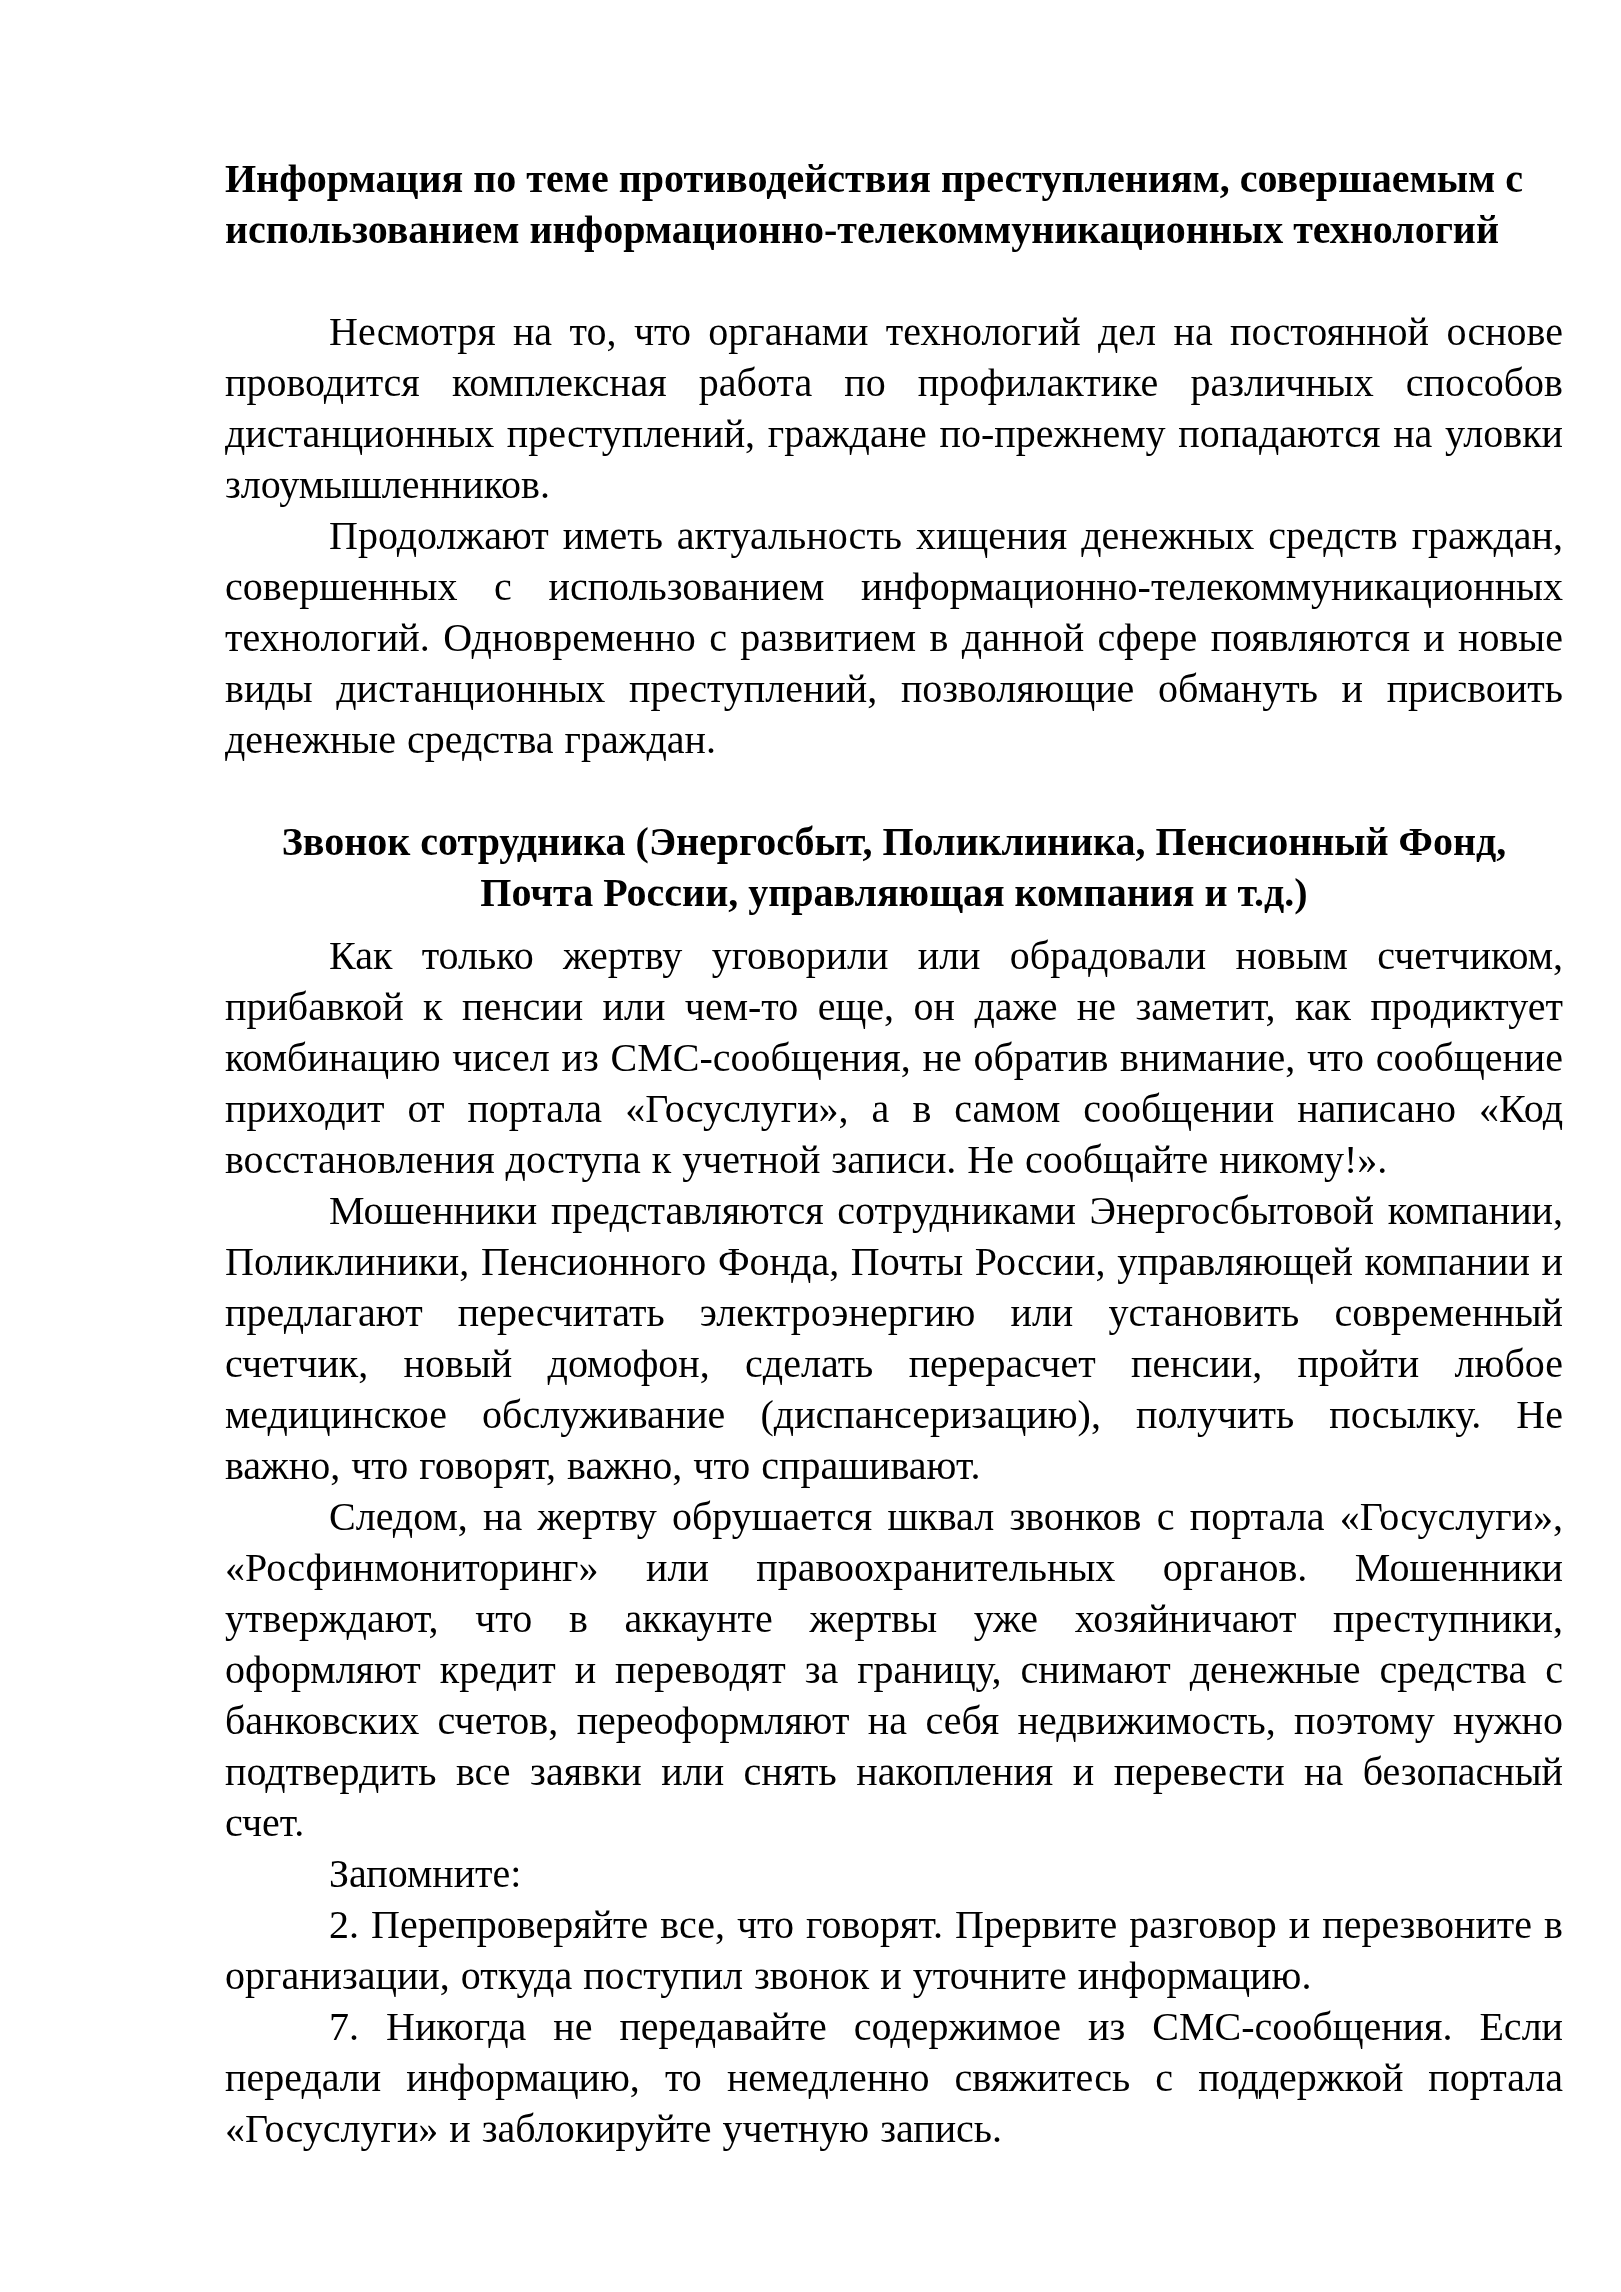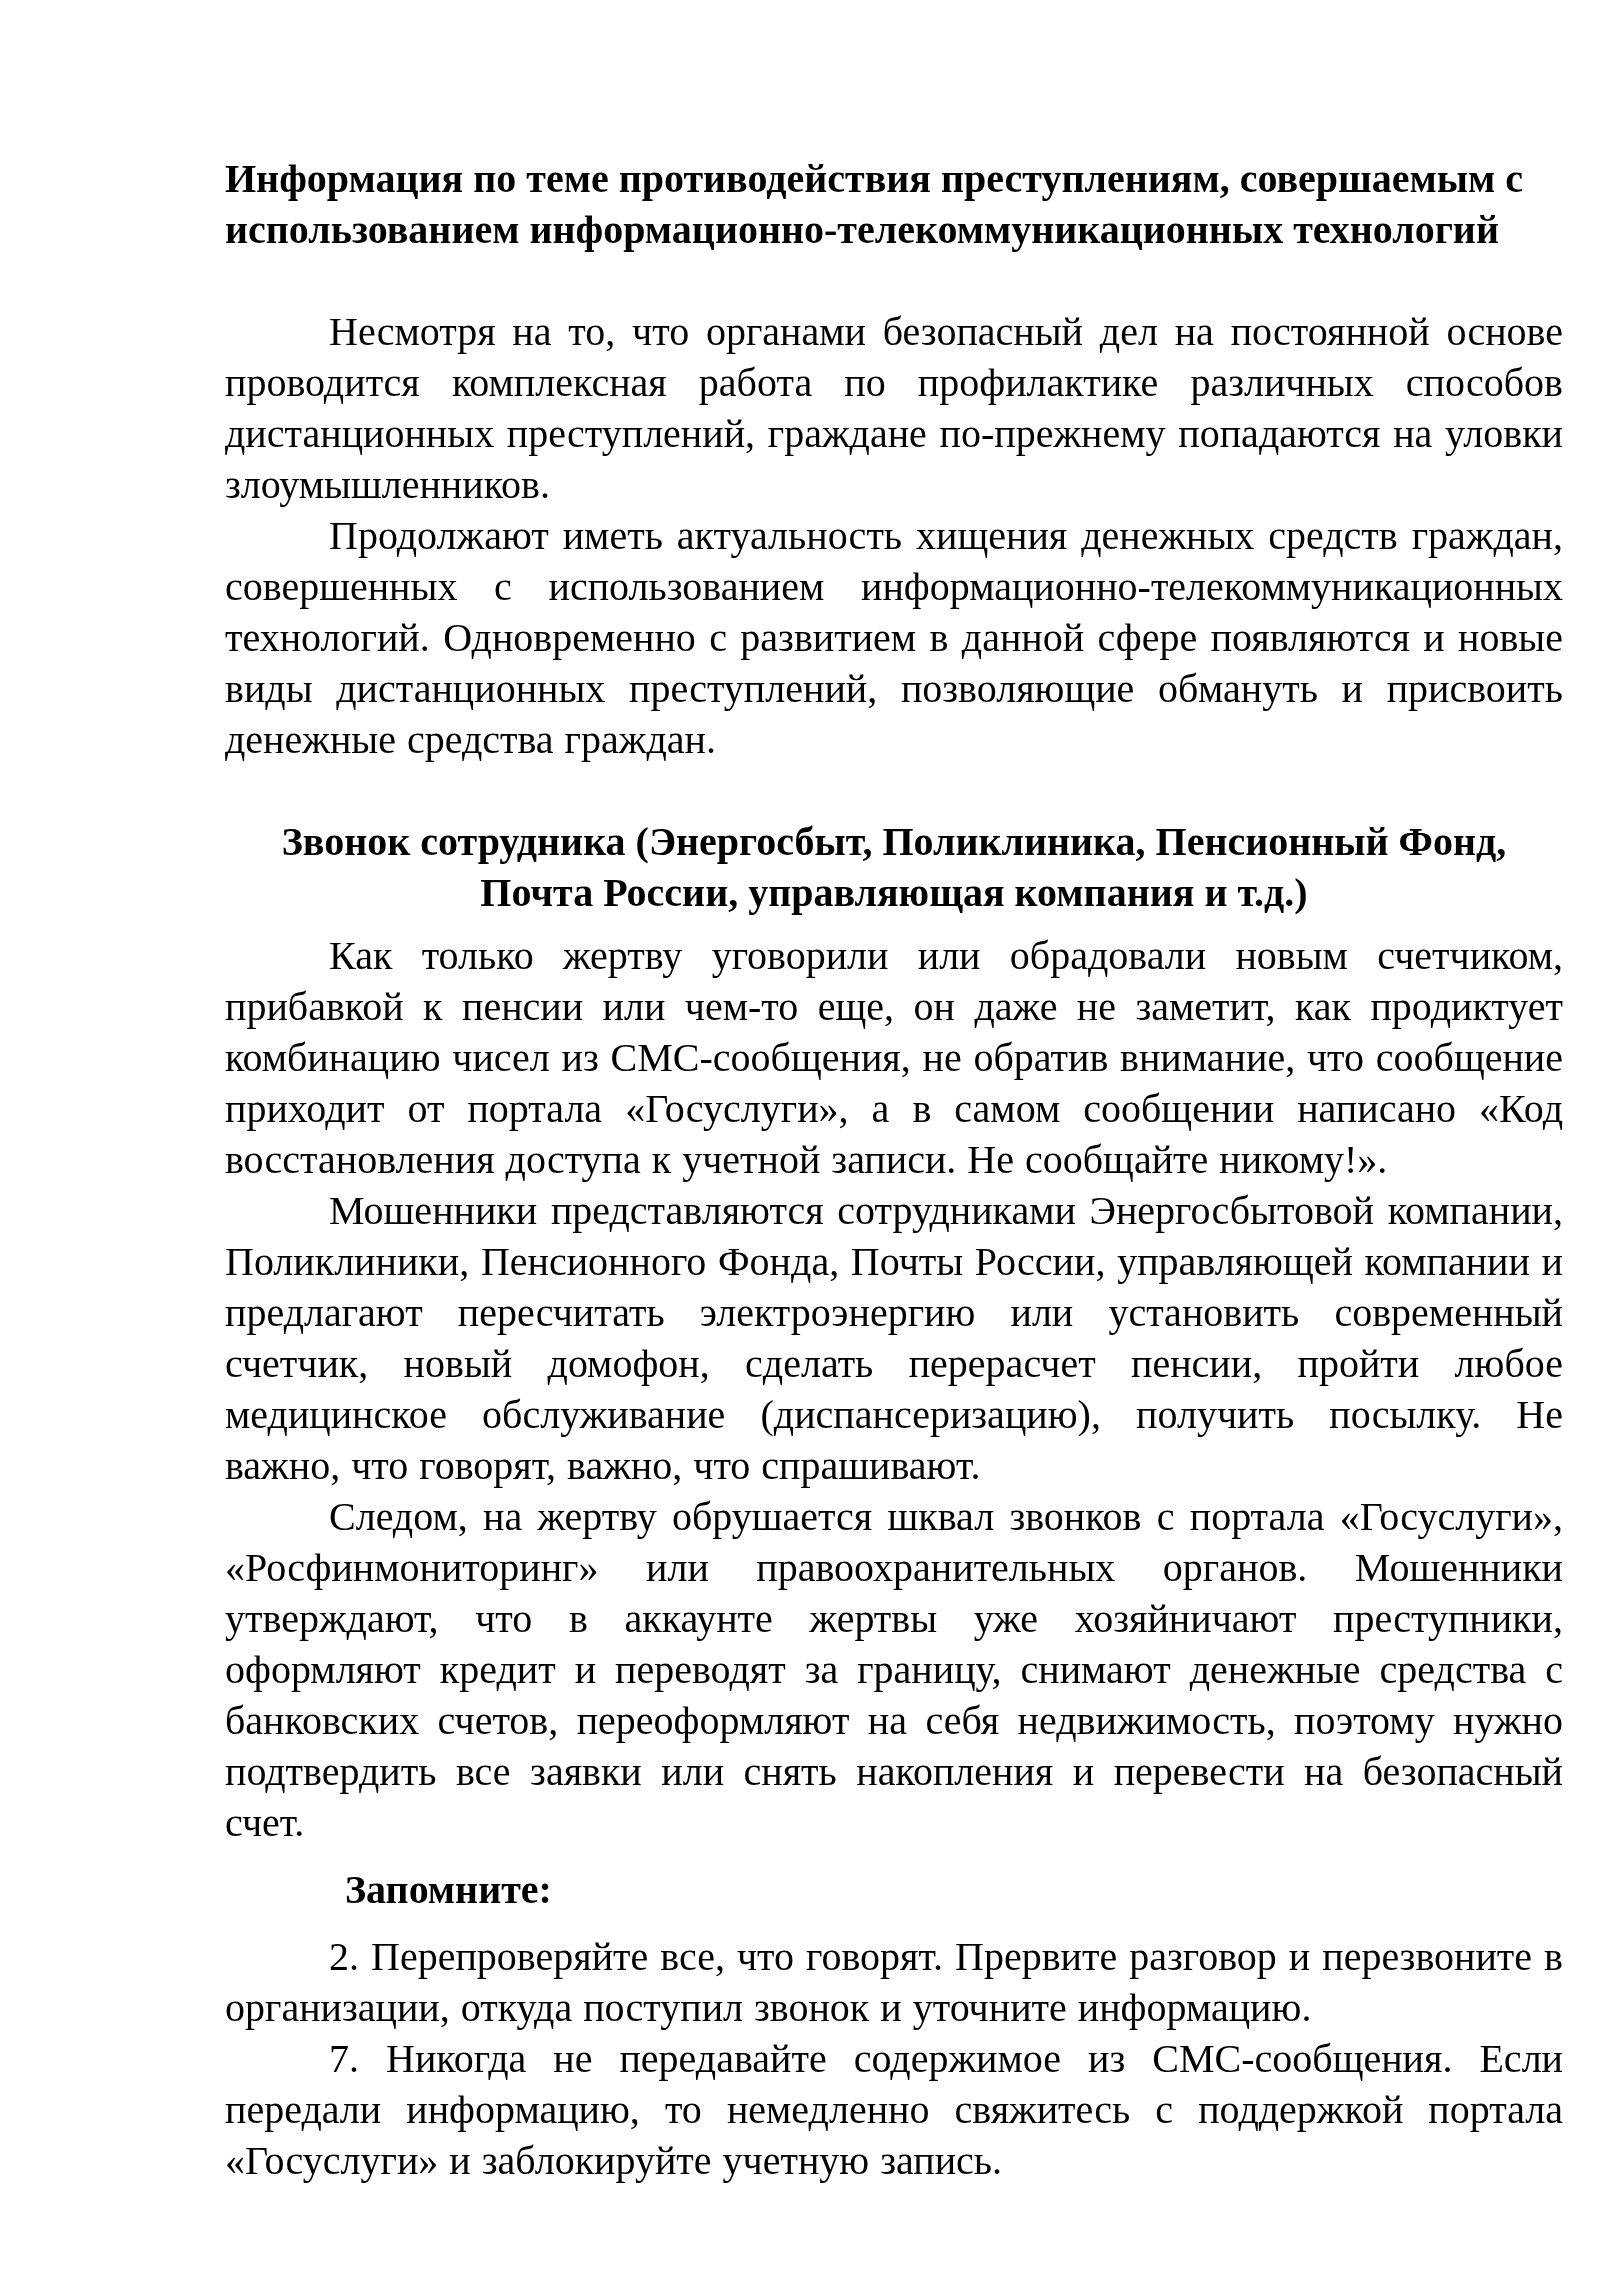--- a/index.html
+++ b/index.html
@@ -31,33 +31,33 @@
     text-indent: 104px;
     margin: 0;
     word-spacing: 1px;
   }
   .section-heading {
     font-weight: bold;
     text-align: center;
     margin: 51px 0 12px 0;
   }
   .remember {
-    font-weight: bold;
+    font-weight: normal;
     text-indent: 104px;
-    margin: 16px;
+    margin: 0;
   }
 </style>
 </head>
 <body>
 
 <div class="page">
 
   <p class="doc-title">Информация по теме противодействия преступлениям, совершаемым с использованием информационно-телекоммуникационных технологий</p>
 
-  <p class="para">Несмотря на то, что органами безопасный дел на постоянной основе проводится комплексная работа по профилактике различных способов дистанционных преступлений, граждане по-прежнему попадаются на уловки злоумышленников.</p>
+  <p class="para">Несмотря на то, что органами технологий дел на постоянной основе проводится комплексная работа по профилактике различных способов дистанционных преступлений, граждане по-прежнему попадаются на уловки злоумышленников.</p>
 
   <p class="para">Продолжают иметь актуальность хищения денежных средств граждан, совершенных с использованием информационно-телекоммуникационных технологий. Одновременно с развитием в данной сфере появляются и новые виды дистанционных преступлений, позволяющие обмануть и присвоить денежные средства граждан.</p>
 
   <p class="section-heading">Звонок сотрудника (Энергосбыт, Поликлиника, Пенсионный Фонд, Почта России, управляющая компания и т.д.)</p>
 
   <p class="para">Как только жертву уговорили или обрадовали новым счетчиком, прибавкой к пенсии или чем-то еще, он даже не заметит, как продиктует комбинацию чисел из СМС-сообщения, не обратив внимание, что сообщение приходит от портала «Госуслуги», а в самом сообщении написано «Код восстановления доступа к учетной записи. Не сообщайте никому!».</p>
 
   <p class="para">Мошенники представляются сотрудниками Энергосбытовой компании, Поликлиники, Пенсионного Фонда, Почты России, управляющей компании и предлагают пересчитать электроэнергию или установить современный счетчик, новый домофон, сделать перерасчет пенсии, пройти любое медицинское обслуживание (диспансеризацию), получить посылку. Не важно, что говорят, важно, что спрашивают.</p>
 
   <p class="para">Следом, на жертву обрушается шквал звонков с портала «Госуслуги», «Росфинмониторинг» или правоохранительных органов. Мошенники утверждают, что в аккаунте жертвы уже хозяйничают преступники, оформляют кредит и переводят за границу, снимают денежные средства с банковских счетов, переоформляют на себя недвижимость, поэтому нужно подтвердить все заявки или снять накопления и перевести на безопасный счет.</p>

